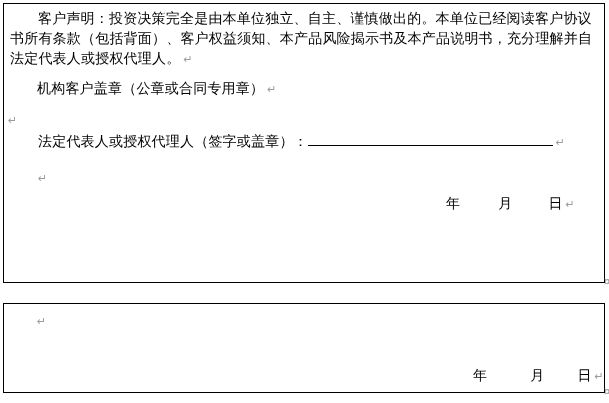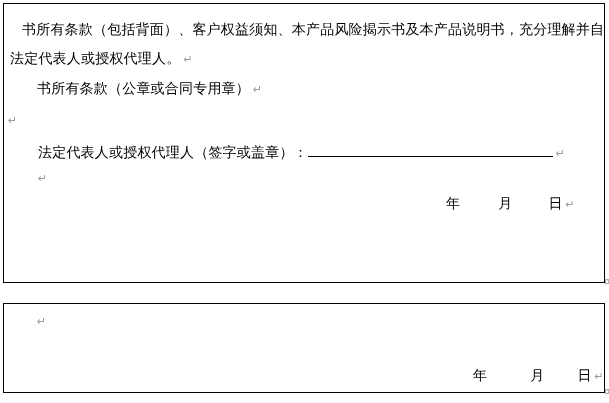--- a/index.html
+++ b/index.html
@@ -68,30 +68,31 @@
     font-family: "DejaVu Sans", sans-serif;
   }
 </style>
 </head>
 <body>
 
 <div class="page">
 
   <div class="box box-declaration"></div>
 
+  <div class="line" style="left:38px; top:11px;">客户声明：投资决策完全是由本单位独立、自主、谨慎做出的。本单位已经阅读客户协议</div>
 
-  <div class="line" style="left:10px; top:22px;margin-left:12px;">书所有条款（包括背面）、客户权益须知、本产品风险揭示书及本产品说明书，充分理解并自</div>
+  <div class="line" style="left:10px; top:31px;">书所有条款（包括背面）、客户权益须知、本产品风险揭示书及本产品说明书，充分理解并自</div>
 
   <div class="line" style="left:10px; top:51px;"><span>法定代表人或授权代理人。</span><span class="mark mark-inline">↵</span></div>
 
-  <div class="line" style="left:37px; top:81px;"><span>书所有条款（公章或合同专用章）</span><span class="mark mark-inline">↵</span></div>
+  <div class="line" style="left:37px; top:81px;"><span>机构客户盖章（公章或合同专用章）</span><span class="mark mark-inline">↵</span></div>
 
   <div class="line" style="left:8px; top:112px;"><span class="mark">↵</span></div>
 
-  <div class="line" style="left:38px; top:142px;"><span>法定代表人或授权代理人（签字或盖章）：</span><span class="signature-underline"></span><span class="mark mark-inline">↵</span></div>
+  <div class="line" style="left:38px; top:131px;"><span>法定代表人或授权代理人（签字或盖章）：</span><span class="signature-underline"></span><span class="mark mark-inline">↵</span></div>
 
   <div class="line" style="left:38px; top:170px;"><span class="mark">↵</span></div>
 
   <div class="line" style="left:446px; top:196px;"><span>年</span><span class="date-sep-1">月</span><span class="date-sep-2">日</span><span class="mark mark-inline">↵</span></div>
 
   <div class="rowend" style="left:604px; top:276px;">¤</div>
 
   <div class="box box-outlet"></div>
 
   <div class="line" style="left:37px; top:313px;"><span class="mark">↵</span></div>

